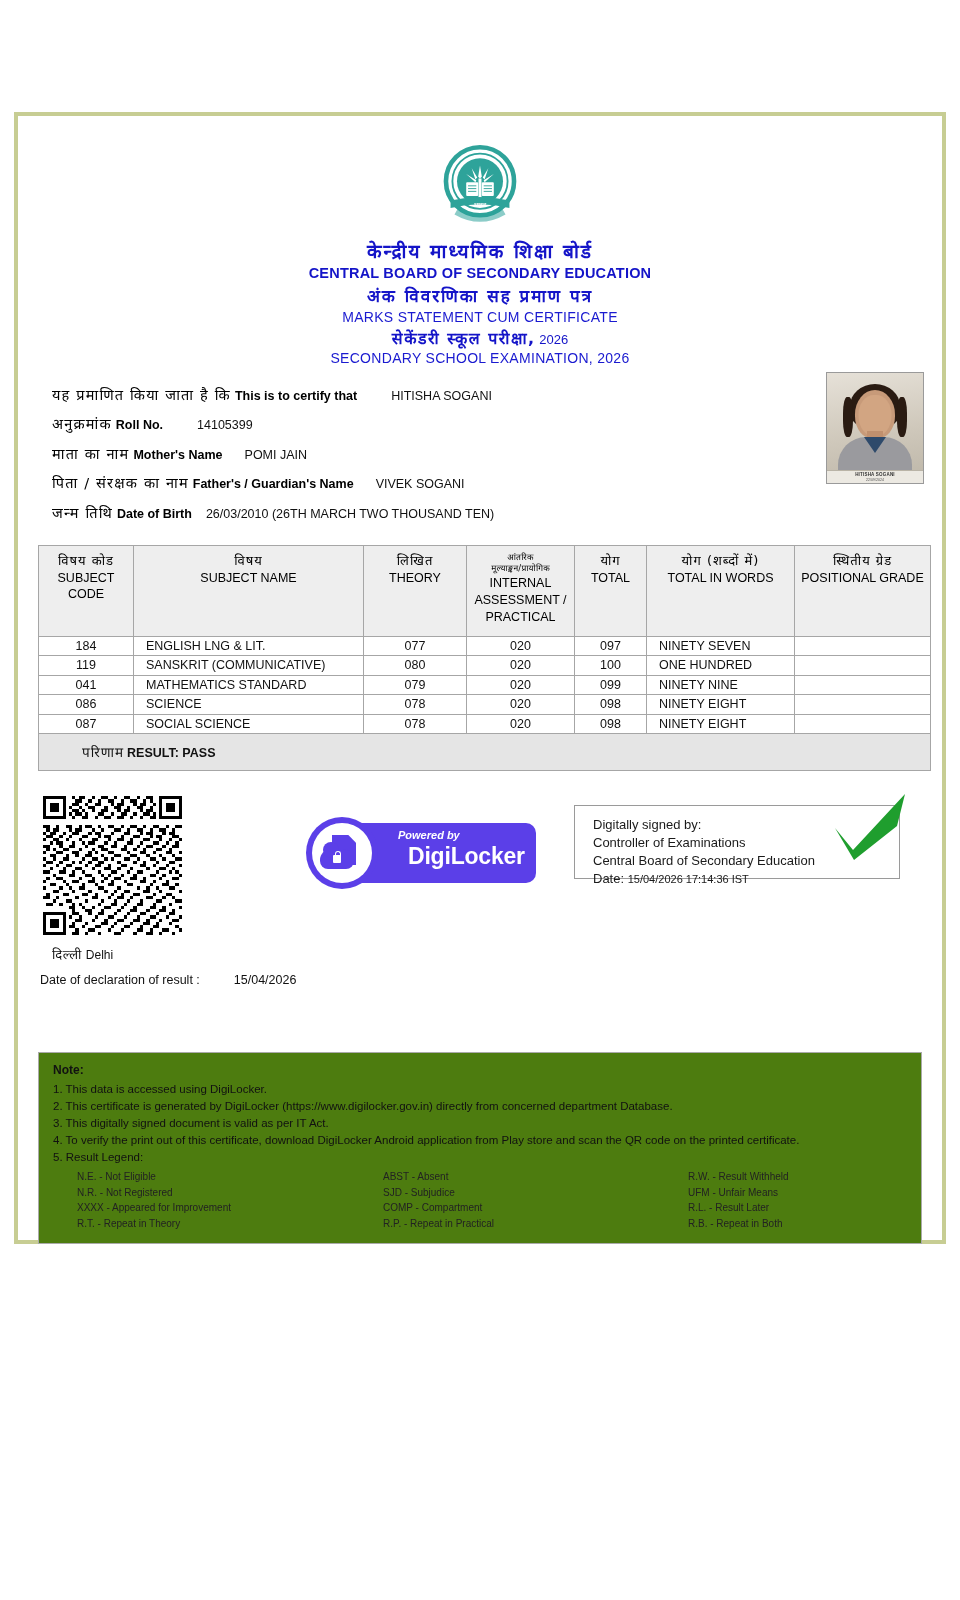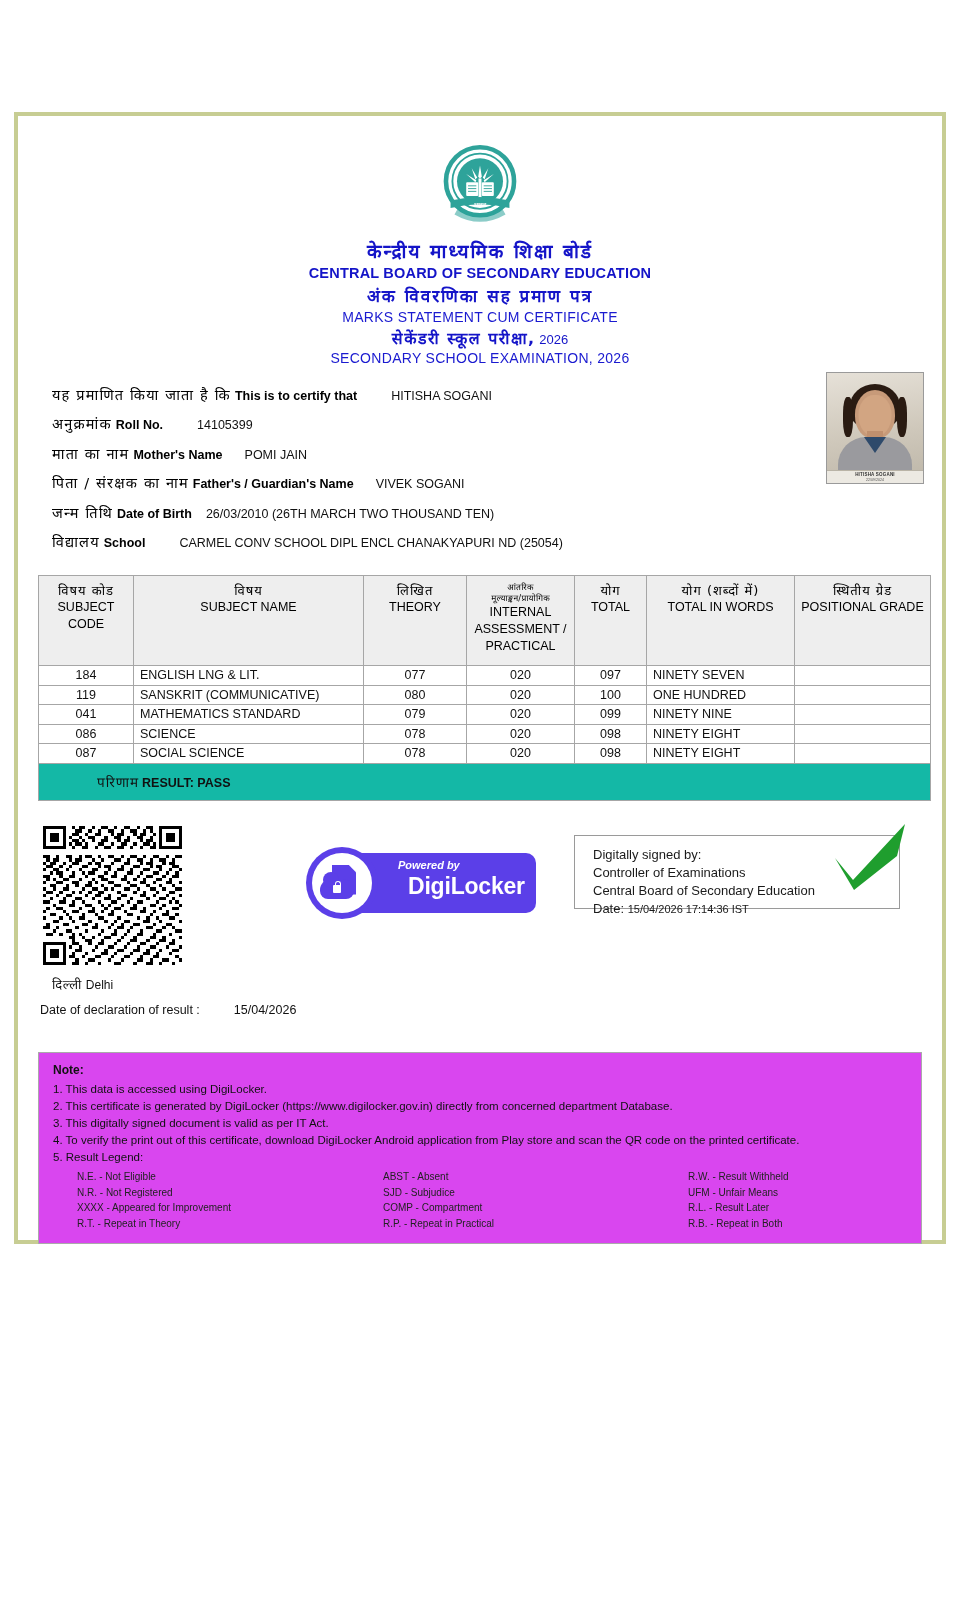--- a/index.html
+++ b/index.html
@@ -99,27 +99,27 @@
   .ph-cap-date { font-size: 3.6px; color: #555; line-height: 5px; }
 
   
   .table-wrap { margin: 14px 20px 0 20px; }
   table.marks { width: 100%; border-collapse: collapse; table-layout: fixed; }
   table.marks th, table.marks td { border: 1px solid #a6a6a6; }
   table.marks thead th { background: #eeeeee; vertical-align: top; padding: 6px 3px 10px 3px; }
   .th-hi { font-family: "DejaVu Sans", sans-serif; font-size: 13px; font-weight: 400; color: #000; letter-spacing: 1px; line-height: 1.35; }
   .th-hi.small { font-size: 8.5px; letter-spacing: 0.2px; line-height: 1.35; }
   .th-en { font-size: 12.5px; font-weight: 400; color: #000; line-height: 1.35; }
-  table.marks tbody td { height: 19.5px; padding: 1px 6px; font-size: 12.5px; color: #111; }
+  table.marks tbody td { height: 19.5px; padding: 1px 12px; font-size: 12.5px; color: #111; }
   td.c-code { text-align: center; }
   td.c-name { text-align: left; }
   td.c-num { text-align: center; }
   td.c-words { text-align: left; }
   td.c-grade { text-align: center; }
-  .result-row td { background: #14b8a6; border: 1px solid #a6a6a6; height: 37px; padding-left: 58px; }
+  .result-row td { background: #e5e5e5; border: 1px solid #a6a6a6; height: 37px; padding-left: 43px; }
   .result-hi { font-family: "DejaVu Sans", sans-serif; font-size: 13.5px; letter-spacing: 1px; }
   .result-en { font-size: 12.5px; font-weight: 700; margin-left: 3px; }
 
   
   .mid { position: relative; margin-top: 22px; height: 185px; }
   .qr { position: absolute; left: 22px; top: 0; width: 145px; height: 145px; }
   .qr svg { display: block; }
   .place { position: absolute; left: 34px; top: 152px; }
   .place-hi { font-family: "DejaVu Sans", sans-serif; font-size: 13px; letter-spacing: 0.5px; }
   .place-en { font-size: 12px; margin-left: 4px; }
@@ -149,21 +149,21 @@
     padding: 10px 0 0 18px;
   }
   .sig-line { font-size: 13px; color: #1a1a1a; line-height: 18px; white-space: nowrap; }
   .sig-date-lbl { font-size: 13px; }
   .sig-date-val { font-size: 11px; }
   .sig-check { position: absolute; right: -14px; top: -14px; width: 86px; height: 70px; }
 
   
   .note {
     position: absolute; left: 20px; right: 20px; top: 936px;
-    border: 1px solid #aaaaaa; background: #d946ef;
+    border: 1px solid #aaaaaa; background: #4d7c0f;
     padding: 10px 14px 12px 14px;
   }
   .note-title { font-size: 12px; font-weight: 700; margin-bottom: 4px; }
   .note-item { font-size: 11.5px; line-height: 17px; color: #111; }
   .legend { margin-top: 3px; padding-left: 24px; }
   .legend-row { display: flex; line-height: 15.5px; gap: 9px; }
   .legend-cell { font-size: 10px; color: #222; }
   .legend-cell.c1 { width: 297px; }
   .legend-cell.c2 { width: 296px; }
   .legend-cell.c3 { width: auto; }
@@ -250,26 +250,20 @@
       <span class="lbl-hi">पिता / संरक्षक  का  नाम</span>
       <span class="lbl-en">Father's / Guardian's Name</span>
       <span class="gap-s"></span>
       <span class="dval">VIVEK SOGANI</span>
     </div>
     <div class="drow">
       <span class="lbl-hi">जन्म  तिथि</span>
       <span class="lbl-en">Date of Birth</span>
       <span class="gap-xs"></span>
       <span class="dval">26/03/2010 (26TH MARCH TWO THOUSAND TEN)</span>
-    </div>
-    <div class="drow">
-      <span class="lbl-hi">विद्यालय</span>
-      <span class="lbl-en">School</span>
-      <span class="gap-m"></span>
-      <span class="dval">CARMEL CONV SCHOOL DIPL ENCL CHANAKYAPURI ND (25054)</span>
     </div>
   </div>
 
   <div class="table-wrap">
     <table class="marks">
       <colgroup>
         <col style="width:95px">
             <col style="width:230px">
             <col style="width:103px">
         <col style="width:108px">

